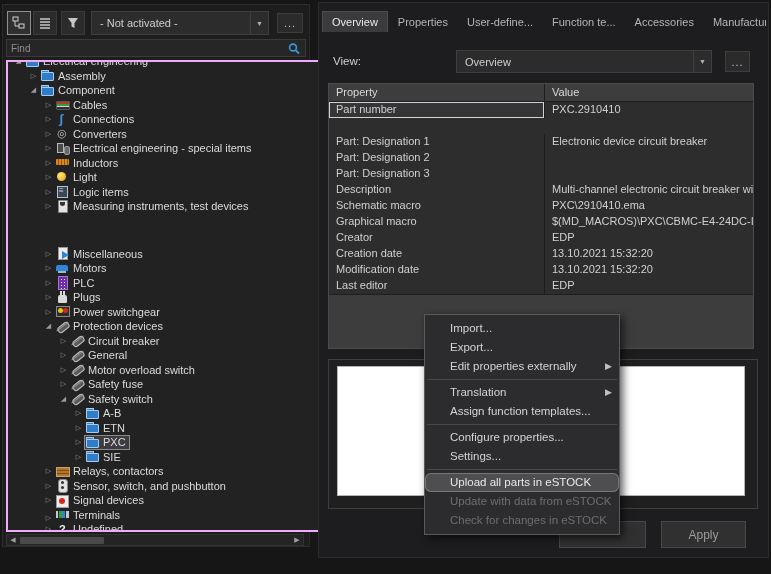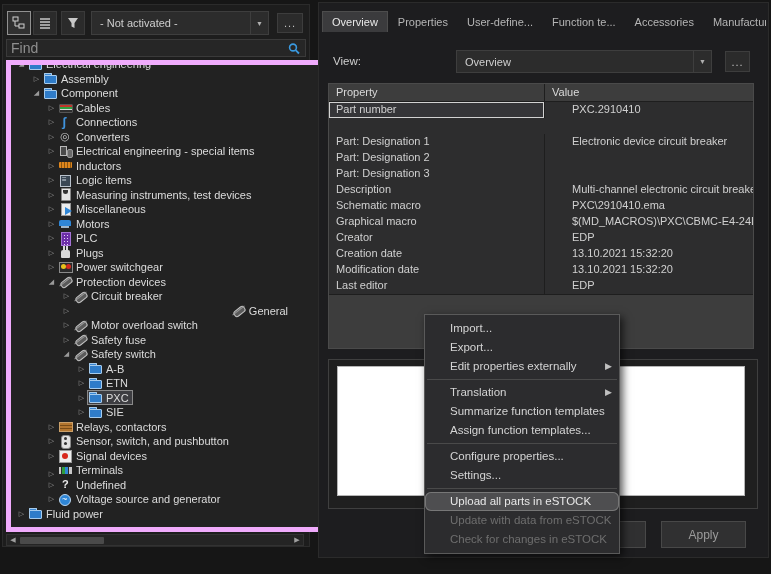--- a/index.html
+++ b/index.html
@@ -11,24 +11,24 @@
         display:flex;align-items:center;justify-content:center;}
   .tbtn.sel{border:1px solid #919191;background:#303030;}
   .combo{position:absolute;background:#2c2c2c;border:1px solid #3e3e3e;box-sizing:border-box;display:flex;align-items:center;}
   .combo .cval{flex:1;font-size:11px;color:#cfcfcf;padding-left:8px;white-space:nowrap;overflow:hidden;}
   .combo .carr{width:17px;align-self:stretch;border-left:1px solid #3e3e3e;display:flex;align-items:center;justify-content:center;
                font-size:7px;color:#b0b0b0;}
   .morebtn{position:absolute;background:#2b2b2b;border:1px solid #3d3d3d;box-sizing:border-box;color:#c0c0c0;
            font-size:11px;display:flex;align-items:center;justify-content:center;letter-spacing:1px;}
   .find{position:absolute;left:3px;top:34px;width:300px;height:18px;background:#262626;border:1px solid #3a3a3a;box-sizing:border-box;
         display:flex;align-items:center;}
-  .find input{flex:1;background:transparent;border:none;outline:none;color:#bdbdbd;font-size:14px;padding:0 4px;
+  .find input{flex:1;background:transparent;border:none;outline:none;color:#bdbdbd;font-size:10px;padding:0 4px;
               font-family:"Liberation Sans",sans-serif;}
   .find input::placeholder{color:#8f8f8f;}
-  .treebox{position:absolute;left:3px;top:55px;width:357px;height:472px;background:#222222;border:5px solid #f0abfc;box-sizing:border-box;overflow:hidden;}
+  .treebox{position:absolute;left:3px;top:55px;width:357px;height:472px;background:#222222;border:2px solid #f0abfc;box-sizing:border-box;overflow:hidden;}
   .treeitems{position:absolute;left:0;top:0;width:281px;height:100%;overflow:hidden;}
   .trow{height:14.5px;display:flex;align-items:center;white-space:nowrap;}
   .trow .ar{width:11px;flex:none;text-align:center;font-size:7px;color:#9a9a9a;}
   .tsel{display:flex;align-items:center;gap:3px;padding:0 3px 0 1px;border:1px solid transparent;height:13px;}
   .tsel.selected{background:#3d3d41;border:1px solid #8a8a8a;}
   .tlabel{font-size:11px;color:#dcdcdc;}
   
   .vscroll{position:absolute;right:0;top:0;width:15px;height:100%;background:#262626;border-left:1px solid #323232;box-sizing:border-box;}
   .vscroll .sarr{position:absolute;left:0;width:100%;height:14px;display:flex;align-items:center;justify-content:center;font-size:7px;color:#9f9f9f;}
   .vthumb{position:absolute;left:2px;top:16px;width:11px;height:438px;background:#3a3a3a;border-radius:1px;}
@@ -83,21 +83,21 @@
   .tab.active{background:#3b3b3d;color:#e9e9e9;border:1px solid #4d4d4d;border-bottom:none;}
   .viewlabel{position:absolute;left:14px;top:52px;font-size:11.5px;color:#cfcfcf;}
   .table{position:absolute;left:9px;top:80px;width:426px;height:266px;border:1px solid #4a4a4a;box-sizing:border-box;background:#2d2d2e;overflow:hidden;}
   .thead{display:flex;height:17px;background:#3d3d3d;border-bottom:1px solid #1e1e1e;}
   .thead .hc{font-size:11px;color:#dadada;padding:2px 0 0 7px;box-sizing:border-box;}
   .hc1{width:216px;border-right:1px solid #1e1e1e;}
   .hc2{flex:1;}
   .trowt{display:flex;height:16px;}
   .tc{font-size:11px;color:#d0d0d0;padding:1px 0 0 7px;box-sizing:border-box;white-space:nowrap;overflow:hidden;}
   .tc1{width:216px;border-right:1px solid #1e1e1e;}
-  .tc2{flex:1;margin-left:20px;}
+  .tc2{flex:1;}
   .tc1.cellsel{box-shadow:inset 0 0 0 1px #d2d2d2;background:#353538;}
   .tfill{background:#3d3d3d;border-top:1px solid #1e1e1e;height:100%;}
   .preview{position:absolute;left:9px;top:356px;width:430px;height:150px;border:1px solid #3f3f3f;box-sizing:border-box;background:#1f1f1f;}
   .wpane{position:absolute;top:6px;width:196px;height:130px;background:#ffffff;border:1px solid #b5b5b5;box-sizing:border-box;}
   .btn{position:absolute;height:27px;background:#303031;border:1px solid #484848;box-sizing:border-box;
        display:flex;align-items:center;justify-content:center;font-size:12px;color:#9b9b9b;}
   
   .menu{position:absolute;left:424px;top:314px;width:196px;background:#2c2c2e;border:1px solid #5a5a5a;box-sizing:border-box;
         box-shadow:3px 3px 8px rgba(0,0,0,.65);padding:4px 0;z-index:10;}
   .mitem{height:19px;line-height:19px;padding-left:25px;padding-right:6px;font-size:11.5px;color:#d4d4d4;position:relative;white-space:nowrap;}
@@ -204,32 +204,39 @@
           <div class="trow" style="padding-left: 35px;">
             <span class="ar">▷</span>
             <span class="tsel">
               <span class="ti i-inductors"></span>
               <span class="tlabel">Inductors</span>
             </span>
           </div>
           <div class="trow" style="padding-left: 35px;">
             <span class="ar">▷</span>
             <span class="tsel">
+              <span class="ti i-light"></span>
+              <span class="tlabel">Light</span>
+            </span>
+          </div>
+          <div class="trow" style="padding-left: 35px;">
+            <span class="ar">▷</span>
+            <span class="tsel">
               <span class="ti i-logic"></span>
               <span class="tlabel">Logic items</span>
             </span>
           </div>
           <div class="trow" style="padding-left: 35px;">
             <span class="ar">▷</span>
             <span class="tsel">
               <span class="ti i-measuring"></span>
               <span class="tlabel">Measuring instruments, test devices</span>
             </span>
           </div>
-          <div class="trow" style="padding-left: 35px;">
+          <div class="trow" style="padding-left: 35px; margin-top: 33px;">
             <span class="ar">▷</span>
             <span class="tsel">
               <span class="ti i-misc"></span>
               <span class="tlabel">Miscellaneous</span>
             </span>
           </div>
           <div class="trow" style="padding-left: 35px;">
             <span class="ar">▷</span>
             <span class="tsel">
               <span class="ti i-motors"></span>
@@ -264,21 +271,21 @@
               <span class="tlabel">Protection devices</span>
             </span>
           </div>
           <div class="trow" style="padding-left: 50px;">
             <span class="ar">▷</span>
             <span class="tsel">
               <span class="ti i-fuse"></span>
               <span class="tlabel">Circuit breaker</span>
             </span>
           </div>
-          <div class="trow" style="padding-left: 50px; justify-content: space-between;">
+          <div class="trow" style="padding-left: 50px;">
             <span class="ar">▷</span>
             <span class="tsel">
               <span class="ti i-fuse"></span>
               <span class="tlabel">General</span>
             </span>
           </div>
           <div class="trow" style="padding-left: 50px;">
             <span class="ar">▷</span>
             <span class="tsel">
               <span class="ti i-fuse"></span>
@@ -471,21 +478,20 @@
     <div class="btn" style="left:240px;top:518px;width:87px;"></div>
     <div class="btn" style="left:342px;top:518px;width:85px;">Apply</div>
   </div>
 
   <div class="menu" id="menu">
       <div class="mitem"><span>Import...</span></div>
       <div class="mitem"><span>Export...</span></div>
       <div class="mitem"><span>Edit properties externally</span><span class="sub">▶</span></div>
       <div class="msep"></div>
       <div class="mitem"><span>Translation</span><span class="sub">▶</span></div>
-      <div class="mitem"><span>Summarize function templates</span></div>
       <div class="mitem"><span>Assign function templates...</span></div>
       <div class="msep"></div>
       <div class="mitem"><span>Configure properties...</span></div>
       <div class="mitem"><span>Settings...</span></div>
       <div class="msep"></div>
       <div class="mitem highlighted"><span>Upload all parts in eSTOCK</span></div>
       <div class="mitem disabled"><span>Update with data from eSTOCK</span></div>
       <div class="mitem disabled"><span>Check for changes in eSTOCK</span></div>
     </div>
 

